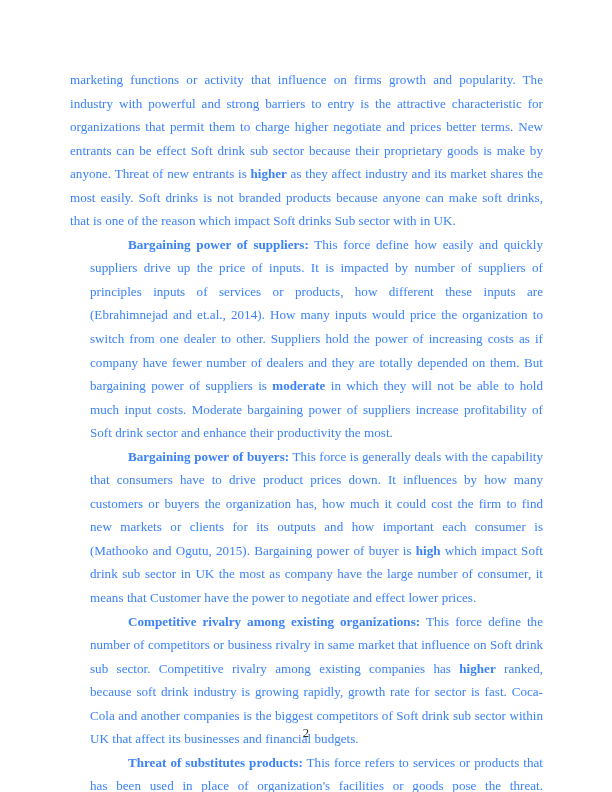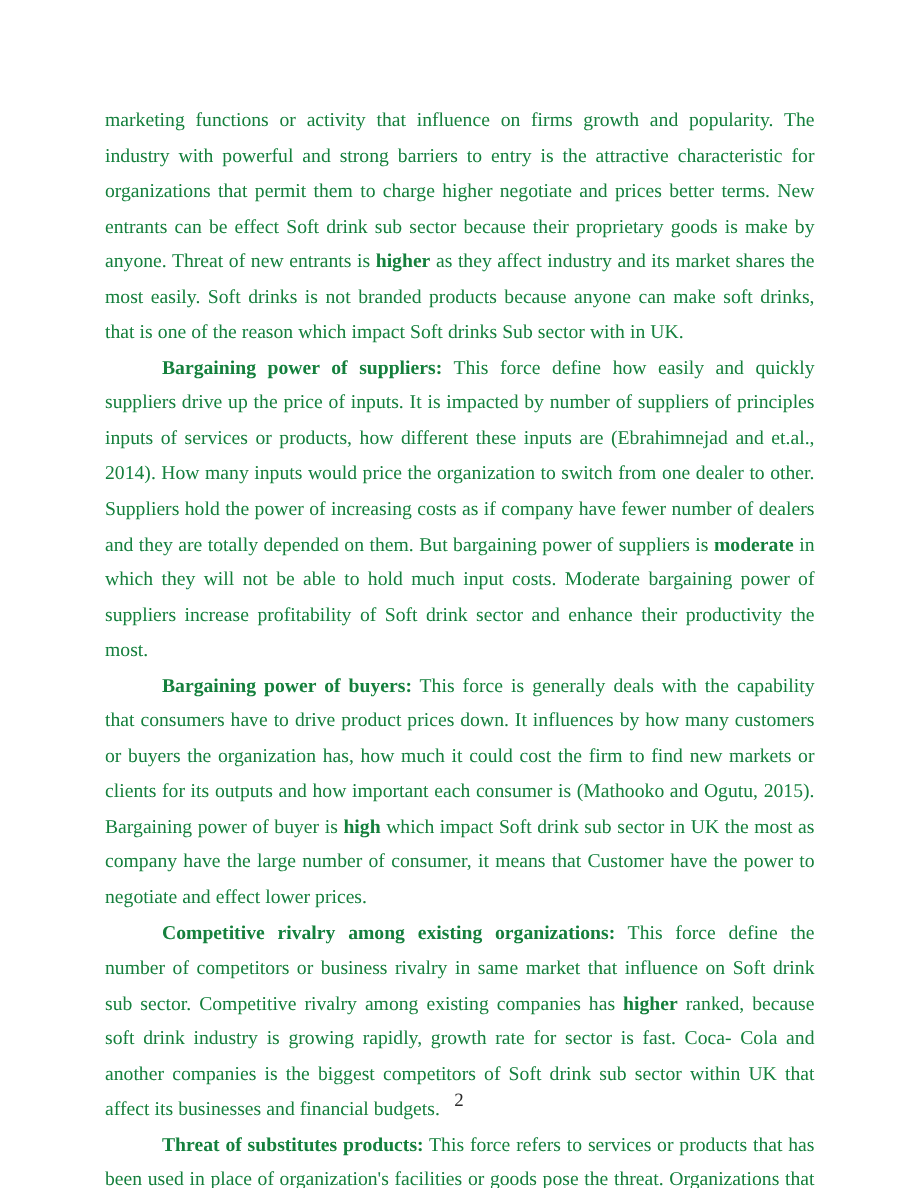--- a/index.html
+++ b/index.html
@@ -30,24 +30,25 @@
   }
   p.para {
     margin: 0;
     padding: 0;
     font-size: 13.1px;
     line-height: 23.55px;
     text-align: justify;
     text-justify: inter-word;
     letter-spacing: 0.01px;
     word-spacing: 0.1px;
-    color: #15803d;
+    color: #3b82f6;
   }
   p.para.indent {
     text-indent: 38px;
+    margin-left: 20px;
   }
   .runhead {
     font-weight: bold;
   }
   .em-bold {
     font-weight: bold;
   }
   .folio {
     position: absolute;
     left: 0;

